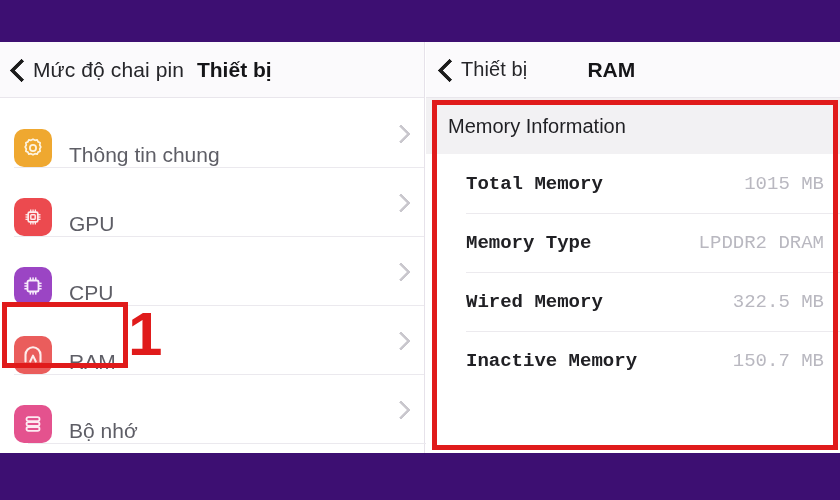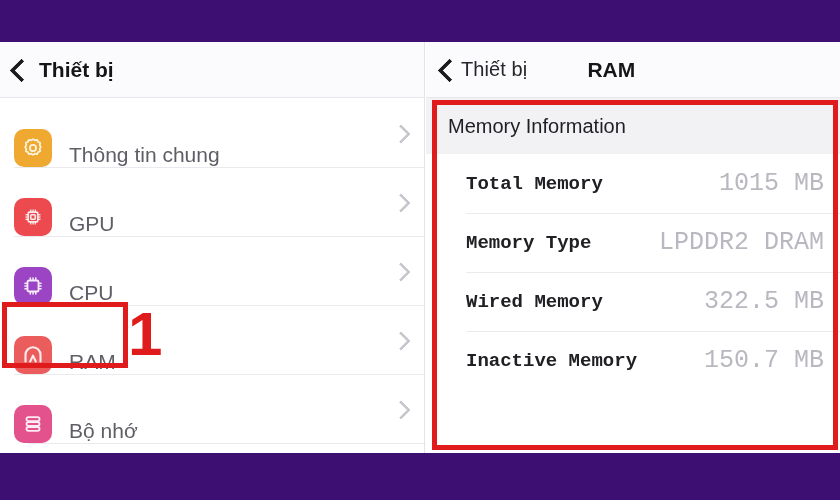--- a/index.html
+++ b/index.html
@@ -190,21 +190,21 @@
     height: 1px;
     background: #eceaee;
   }
   .kv-key {
     font-size: 19px;
     font-weight: bold;
     color: #202024;
     white-space: nowrap;
   }
   .kv-val {
-    font-size: 25px;
+    font-size: 19px;
     color: #b9b8c0;
     white-space: nowrap;
   }
 
   
   .anno-box {
     position: absolute;
     border: 5px solid #e01b1b;
     box-sizing: border-box;
     pointer-events: none;
@@ -230,20 +230,21 @@
 
   <div class="band band-top"></div>
   <div class="band band-bottom"></div>
 
   <div class="content">
 
     <div class="pane-left">
 
       <div class="navbar navbar-left">
         <span class="back-chevron"></span>
+        <span class="nav-back-label">Mức độ chai pin</span>
         <span class="nav-title">Thiết bị</span>
       </div>
 
       <div class="list">
 
         <div class="list-item">
           <span class="app-icon ic-settings">
             <svg width="24" height="24" viewBox="0 0 24 24" aria-hidden="true">
               <path d="M12 3.2l2.0 1.1 2.2-.5 .9 2.1 2.1 .9-.5 2.2 1.1 2.0-1.1 2.0 .5 2.2-2.1 .9-.9 2.1-2.2-.5-2.0 1.1-2.0-1.1-2.2 .5-.9-2.1-2.1-.9 .5-2.2-1.1-2.0 1.1-2.0-.5-2.2 2.1-.9 .9-2.1 2.2 .5z" fill="none" stroke="#fdf3df" stroke-width="1.7" stroke-linejoin="round"></path>
               <circle cx="12" cy="12" r="3.1" fill="none" stroke="#fdf3df" stroke-width="1.8"></circle>

